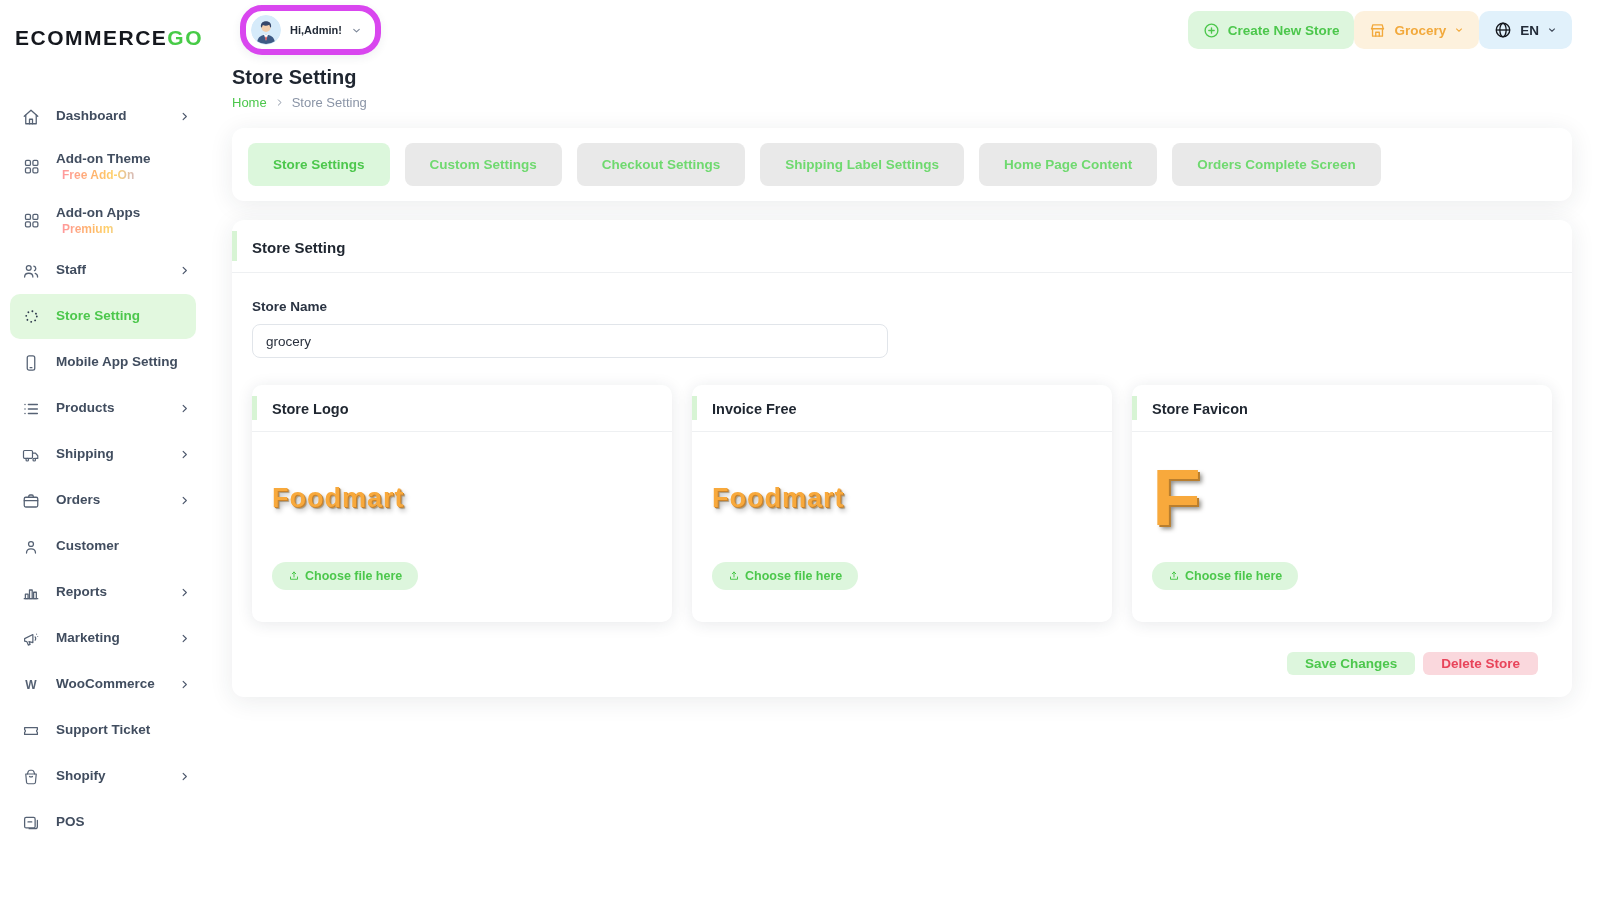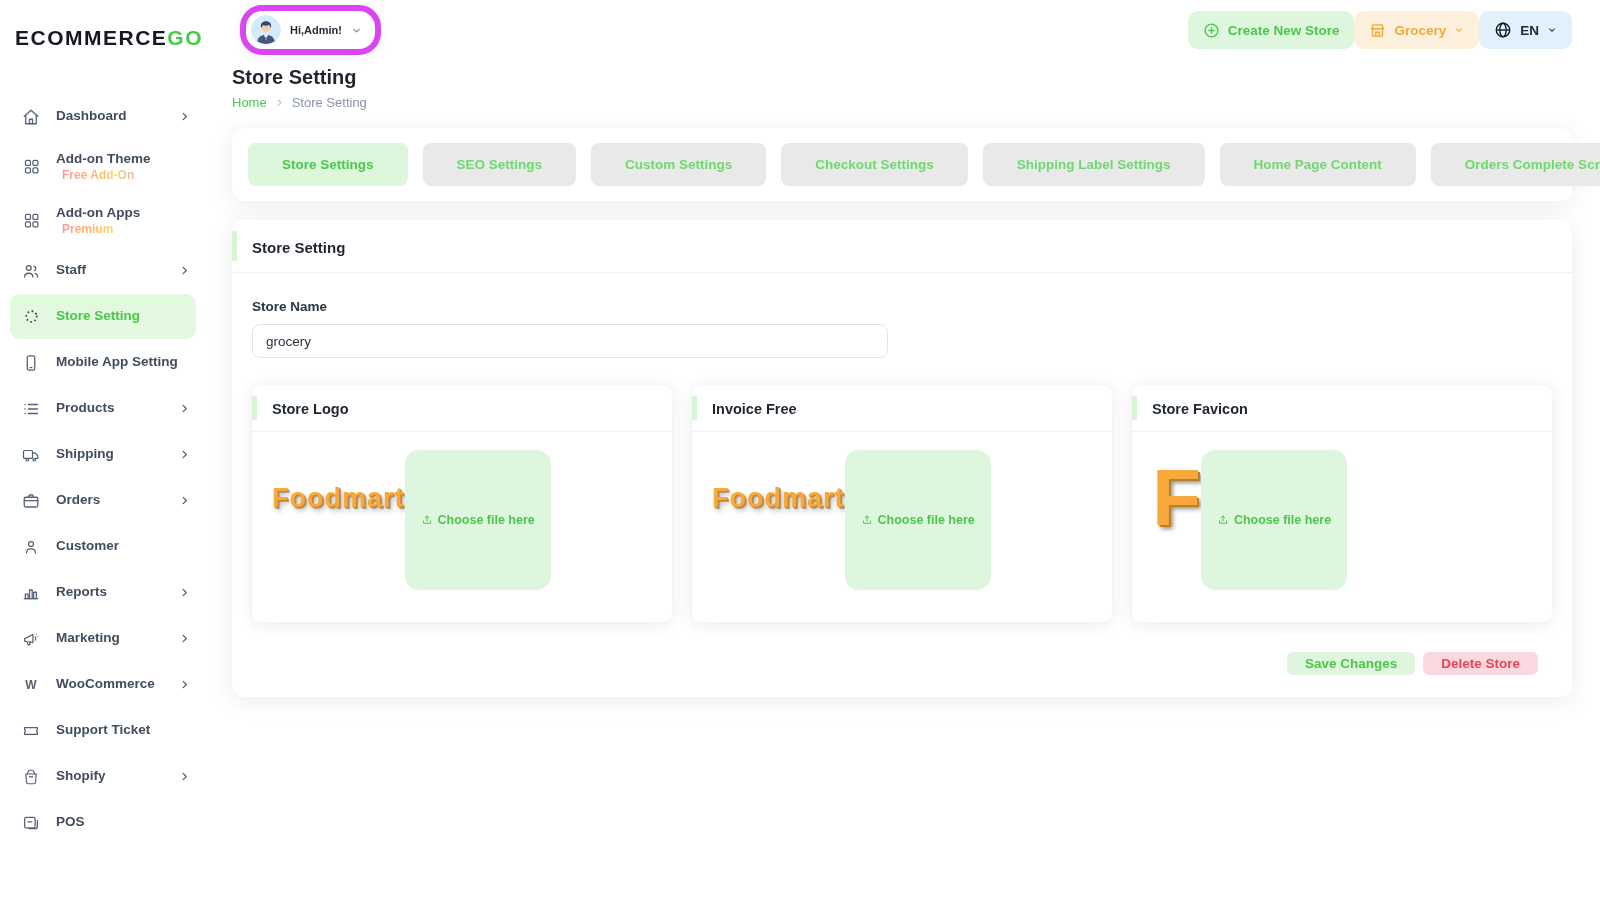--- a/index.html
+++ b/index.html
@@ -57,21 +57,21 @@
   
   .content { margin-top:18px; }
   .tabs-card {
     background:#fff; border-radius:12px; padding:15px 16px;
     box-shadow:0 4px 24px rgba(32,40,60,.09);
     display:flex; gap:15px;
   }
   .tab {
     border:none; border-radius:8px; background:#e9e9e9; color:#6fd96f;
     font-family:inherit; font-size:13.5px; font-weight:700;
-    padding:14px 34px; cursor:pointer; white-space:nowrap;
+    padding:14px 25px; cursor:pointer; white-space:nowrap;
   }
   .tab.active { background:#dcf7dc; color:#4cc74c; }
   .section-card {
     margin-top:19px; background:#fff; border-radius:12px;
     box-shadow:0 4px 24px rgba(32,40,60,.09); padding-bottom:16px;
   }
   .section-header {
     position:relative; padding:19px 20px 16px; font-size:15px; font-weight:700;
     color:#1f2630; border-bottom:1px solid #eef0f2;
   }
@@ -83,21 +83,21 @@
   .text-input {
     width:636px; height:34px; border:1px solid #e1e5ea; border-radius:8px;
     padding:0 13px; font-family:inherit; font-size:13.5px; color:#29303d; outline:none; background:#fff;
   }
   .upload-row { display:flex; gap:20px; margin-top:27px; }
   .upload-card { flex:1; background:#fff; border-radius:10px; box-shadow:0 2px 16px rgba(32,40,60,.10); }
   .upload-header {
     position:relative; padding:16px 20px 14px; font-size:14.5px; font-weight:700;
     color:#1f2630; border-bottom:1px solid #eef0f2;
   }
-  .upload-body { padding:10px 20px 32px; height:190px; display:flex; }
+  .upload-body { padding:10px 20px 32px; height:190px; display:flex; flex-direction:column; }
   .logo-area { height:112px; display:flex; align-items:center; }
   .brand-logo-text {
     font-size:27px; font-weight:800; letter-spacing:1px; color:#f8a93c;
     text-shadow:1px 1px 0 #c8822c, 2px 2px 1px rgba(100,70,20,.45), 3px 4px 5px rgba(0,0,0,.28);
   }
   .favicon-text {
     font-size:80px; line-height:.95; font-weight:800; color:#f8a93c;
     text-shadow:2px 2px 0 #b97e2e, 4px 4px 4px rgba(40,35,25,.5);
   }
   .choose-btn {
@@ -424,21 +424,20 @@
           </svg>
         </span>
       <span class="cur">Store Setting</span>
     </div>
   </div>
 
   <div class="content">
 
     <div class="tabs-card">
       <button class="tab active">Store Settings</button>
-      <button class="tab">SEO Settings</button>
       <button class="tab">Custom Settings</button>
       <button class="tab">Checkout Settings</button>
       <button class="tab">Shipping Label Settings</button>
       <button class="tab">Home Page Content</button>
       <button class="tab">Orders Complete Screen</button>
     </div>
 
     <div class="section-card">
       <div class="section-header">Store Setting</div>
 

